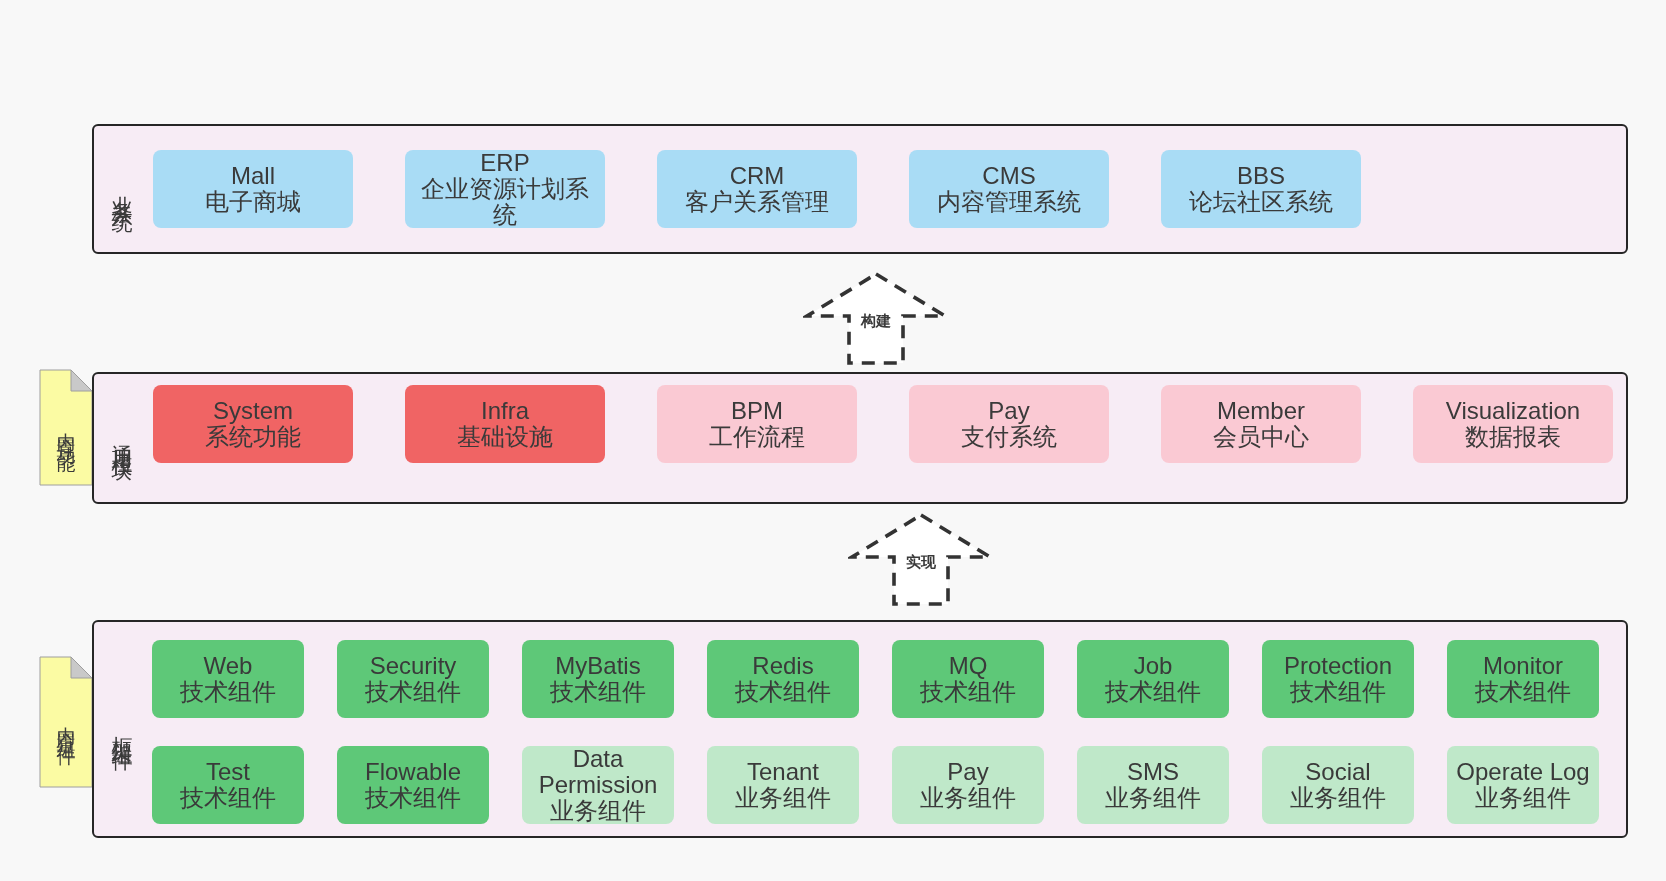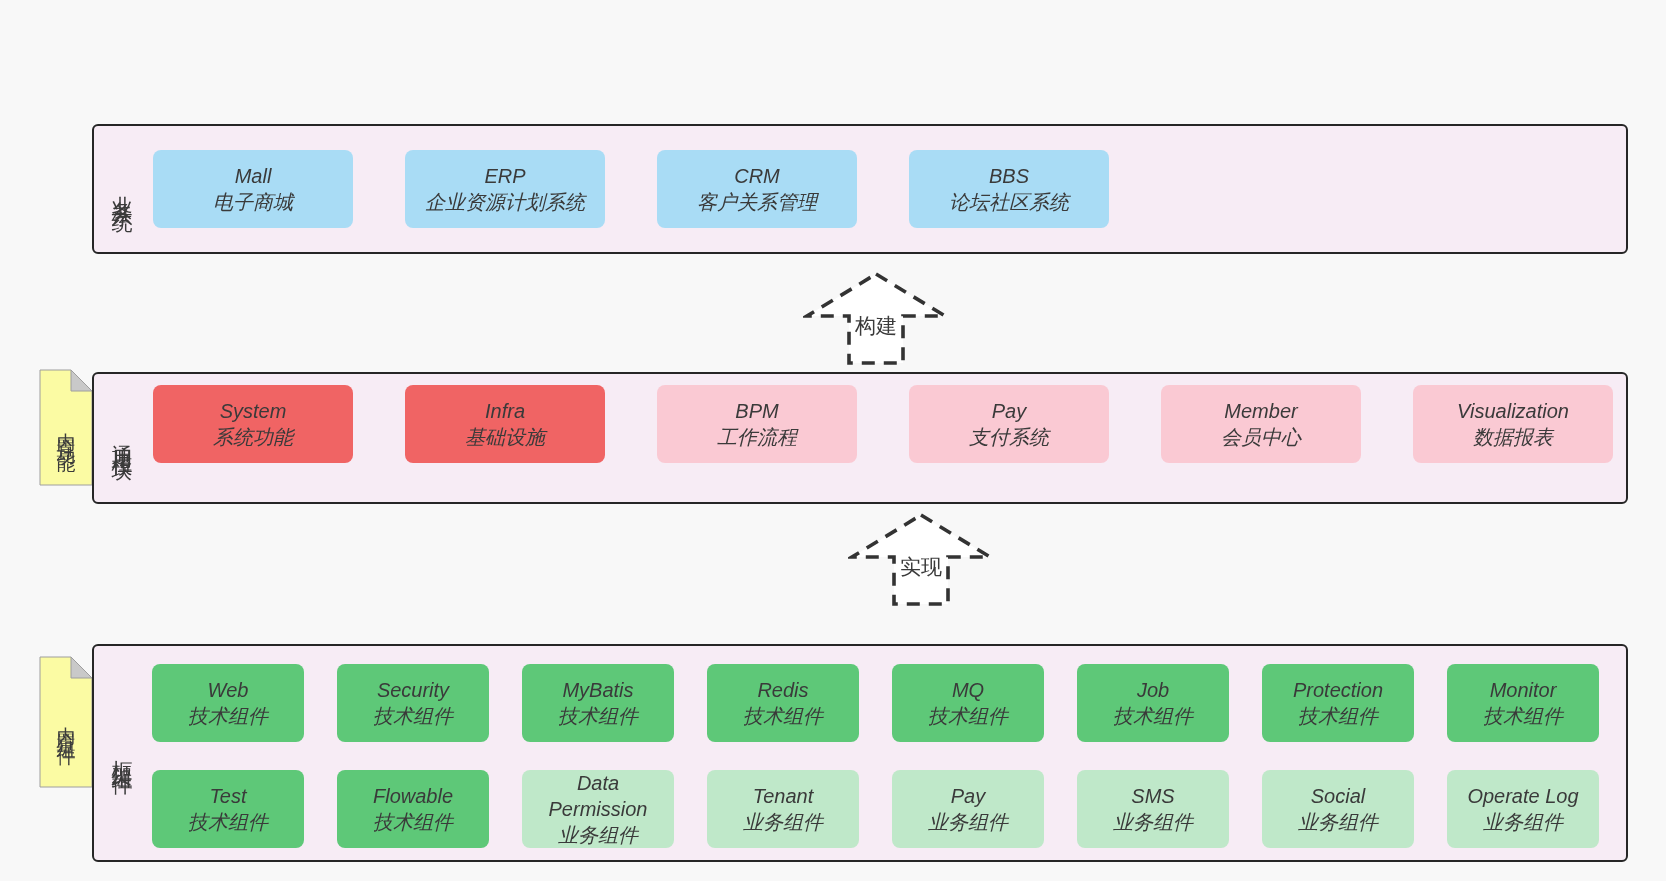--- a/index.html
+++ b/index.html
@@ -4,39 +4,39 @@
 <style>
   html,body{margin:0;padding:0;}
   body{font-family:"Liberation Sans","DejaVu Sans",sans-serif;}
   .stage{position:relative;width:1666px;height:881px;background:var(--page-bg);overflow:hidden;}
 
   
   .layer{position:absolute;left:92px;width:1536px;background:var(--layer-bg);
          border:2px solid var(--layer-border);border-radius:6px;box-sizing:border-box;}
   .layer-business{top:124px;height:130px;}
   .layer-modules{top:372px;height:132px;}
-  .layer-components{top:620px;height:218px;margin-top:24px;}
+  .layer-components{top:620px;height:218px;}
 
   .vlabel{position:absolute;left:14px;top:50%;transform:translateY(-50%);
           writing-mode:vertical-rl;text-orientation:upright;
           font-size:21px;letter-spacing:5px;color:var(--text);white-space:nowrap;}
 
   .boxes{position:absolute;display:flex;}
   .boxes-6{left:59px;gap:52px;}
   .boxes-8{left:58px;gap:33px;}
   .row-a{top:11px;}
   .row-top{top:24px;}
   .row-b1{top:18px;}
   .row-b2{top:124px;}
 
   .box{border-radius:8px;display:flex;flex-direction:column;align-items:center;justify-content:center;
        text-align:center;color:var(--text);box-sizing:border-box;padding:2px 6px;}
   .boxes-6 .box{width:200px;height:78px;}
   .boxes-8 .box{width:152px;height:78px;}
-  .box-title,.box-sub{font-size:20px;line-height:26px;font-style:italic;}
+  .box-title,.box-sub{font-size:24px;line-height:26px;}
   .blue{background:var(--blue);}
   .red{background:var(--red);}
   .pink{background:var(--pink);}
   .green{background:var(--green);}
   .green-light{background:var(--green-light);}
 
   
   .note{position:absolute;left:39px;width:54px;}
   .note svg{position:absolute;left:0;top:0;}
   .note-middle{top:369px;height:117px;}
@@ -44,41 +44,45 @@
   .note-text{position:absolute;left:50%;top:50%;transform:translate(-50%,-50%);
              writing-mode:vertical-rl;text-orientation:upright;
              font-size:19px;letter-spacing:7px;color:var(--text);white-space:nowrap;padding-top:6px;}
 
   
   .arrow{position:absolute;width:146px;height:95px;}
   .arrow-build{left:803px;top:271px;}
   .arrow-implement{left:848px;top:512px;}
   .arrow svg{position:absolute;left:0;top:0;}
   .arrow-label{position:absolute;left:50%;top:40px;transform:translateX(-50%);
-               background:#ffffff;padding:1px 4px;font-size:21px;color:var(--text);white-space:nowrap;}
+               background:#ffffff;padding:1px 4px;font-size:15px;color:var(--text);white-space:nowrap;font-weight:bold;}
 </style>
 </head>
 <body>
 
 <div class="stage">
 
   <div class="layer layer-business">
     <div class="vlabel">业务系统</div>
     <div class="boxes boxes-6 row-top">
         <div class="box blue">
           <div class="box-title">Mall</div>
           <div class="box-sub">电子商城</div>
         </div>
         <div class="box blue">
           <div class="box-title">ERP</div>
           <div class="box-sub">企业资源计划系统</div>
         </div>
         <div class="box blue">
           <div class="box-title">CRM</div>
           <div class="box-sub">客户关系管理</div>
+        </div>
+        <div class="box blue">
+          <div class="box-title">CMS</div>
+          <div class="box-sub">内容管理系统</div>
         </div>
         <div class="box blue">
           <div class="box-title">BBS</div>
           <div class="box-sub">论坛社区系统</div>
         </div>
       </div>
   </div>
 
   <div class="arrow arrow-build">
     <svg width="146" height="95" viewBox="0 0 146 95">

